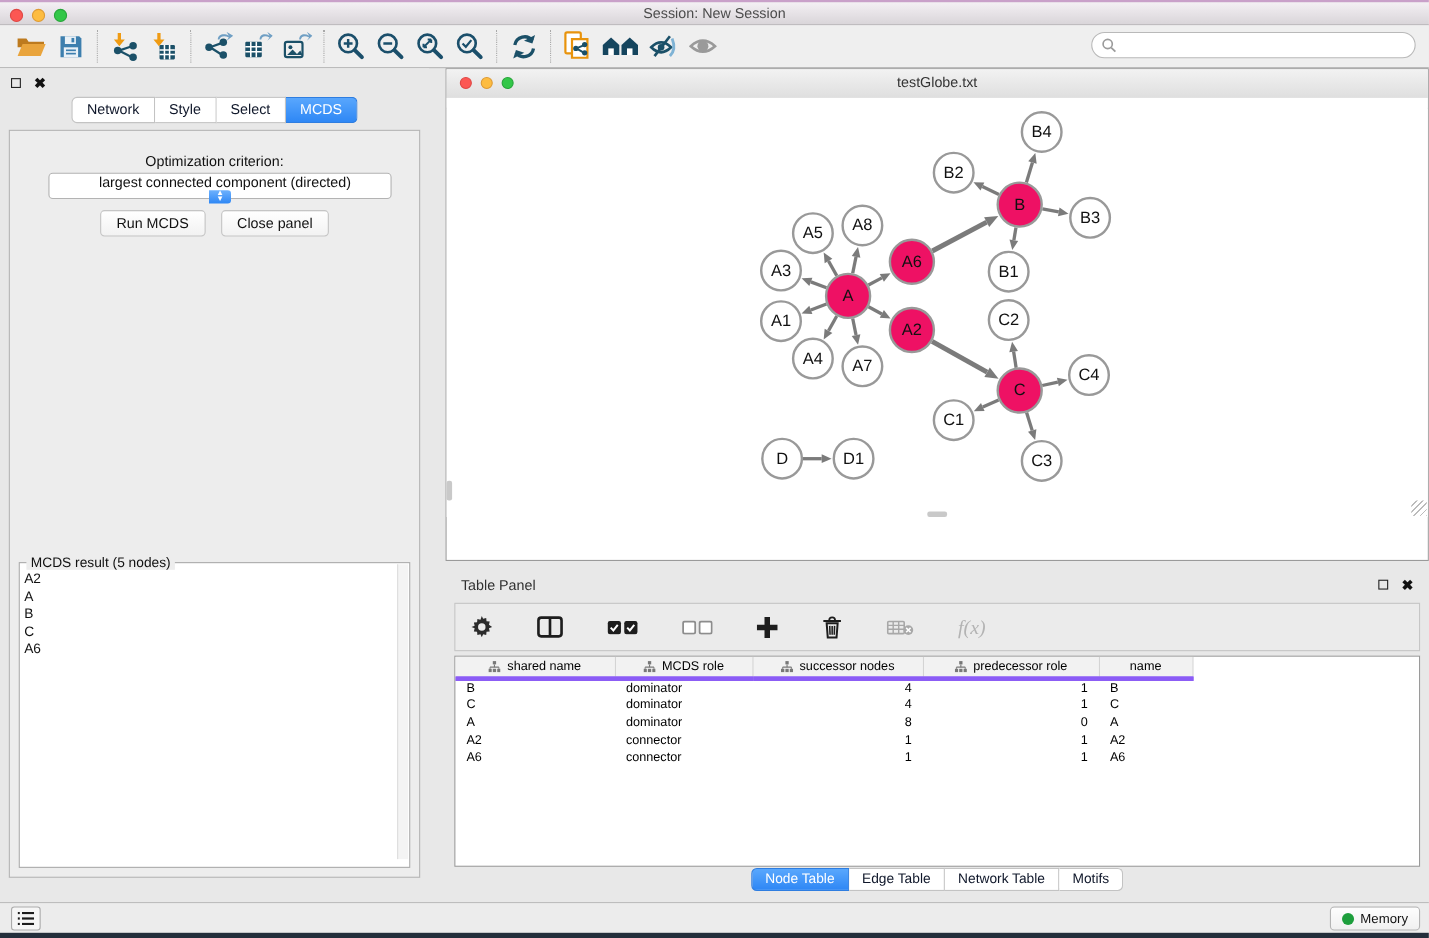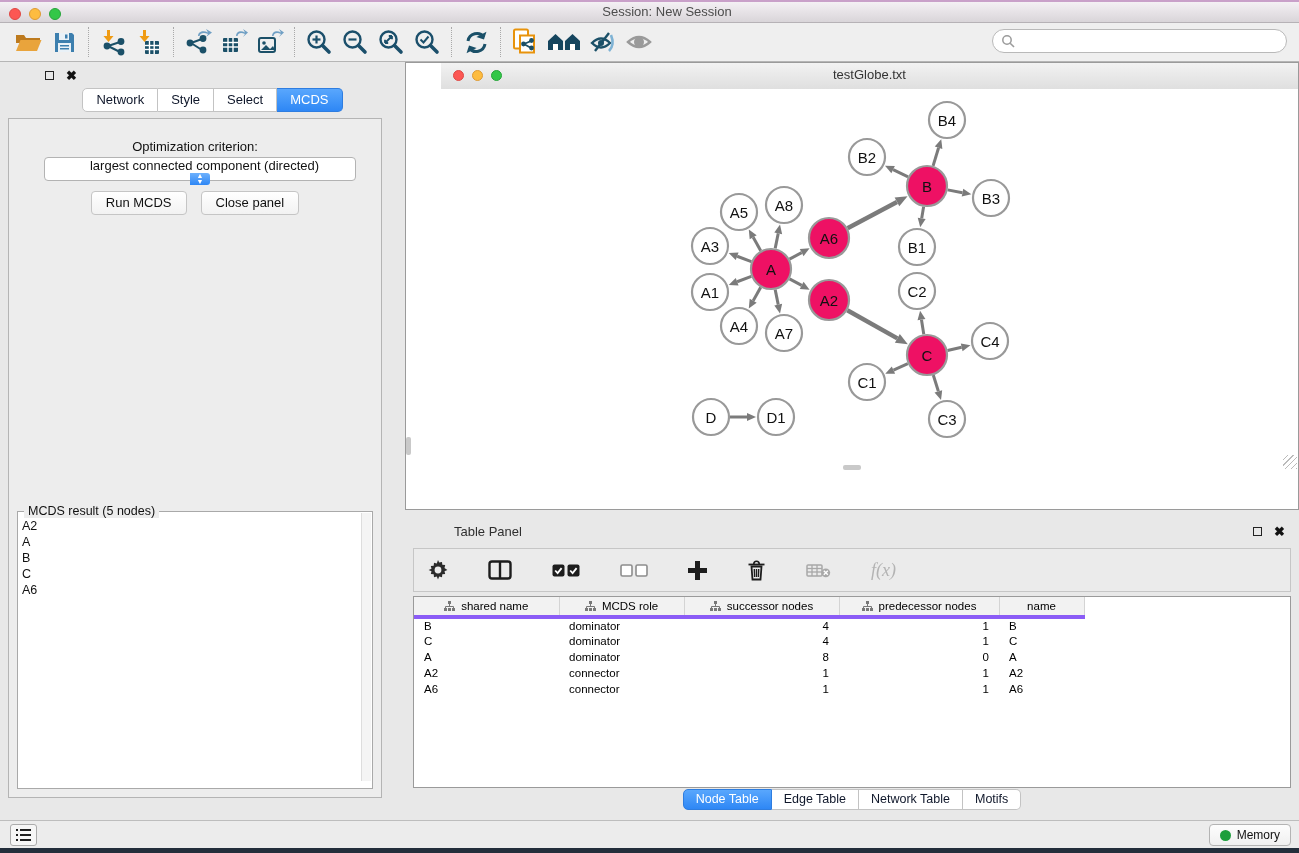--- a/index.html
+++ b/index.html
@@ -1,19 +1,19 @@
 <!DOCTYPE html>
 <html><head>
 <meta charset="utf-8">
 <style>
   * { margin:0; padding:0; box-sizing:border-box; }
   html,body { width:1299px; height:853px; overflow:hidden; }
   body { font-family:"Liberation Sans", sans-serif; background:#e8e8e8; position:relative; }
 
-  .abs { position:absolute;padding-left:35px; }
+  .abs { position:absolute; }
 
   
   .titlebar { left:0; top:0; width:1299px; height:23px;
     background:linear-gradient(#f4f0f4,#d9d5d9);
     border-top:2px solid #c9a0c9; border-bottom:1px solid #b6b2b6; }
   .titlebar .title { width:100%; text-align:center; font-size:13px; color:#4c4c4c; line-height:20px; }
   .lights { position:absolute; left:9px; top:6px; display:flex; gap:8px; }
   .light { width:12px; height:12px; border-radius:50%; }
   .light.red { background:#fc5753; border:1px solid #df4744; }
   .light.yellow { background:#fdbc40; border:1px solid #de9b34; }
@@ -540,21 +540,21 @@
                     <rect x="4" y="7" width="3" height="3"></rect>
                     <rect x="8" y="7" width="3" height="3"></rect>
                   </g>
                   <g stroke="#787878" stroke-width="1">
                     <line x1="5.5" y1="3" x2="5.5" y2="5.5"></line>
                     <line x1="1.5" y1="5.5" x2="9.5" y2="5.5"></line>
                     <line x1="1.5" y1="5.5" x2="1.5" y2="7"></line>
                     <line x1="9.5" y1="5.5" x2="9.5" y2="7"></line>
                   </g>
                 </svg>
-                <span>predecessor nodes</span>
+                <span>predecessor role</span>
               </span>
             </th>
             <th style="width: 85px;">
               <span class="hwrap">
                 <span>name</span>
               </span>
             </th>
           </tr>
         </thead>
       <tbody id="table-body">

